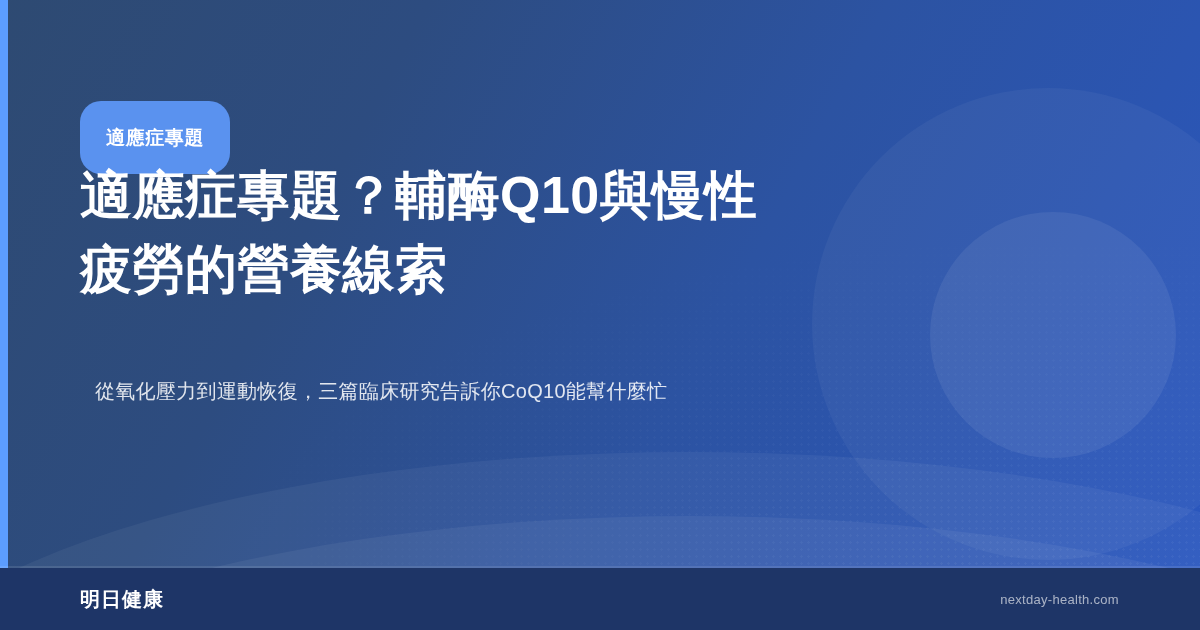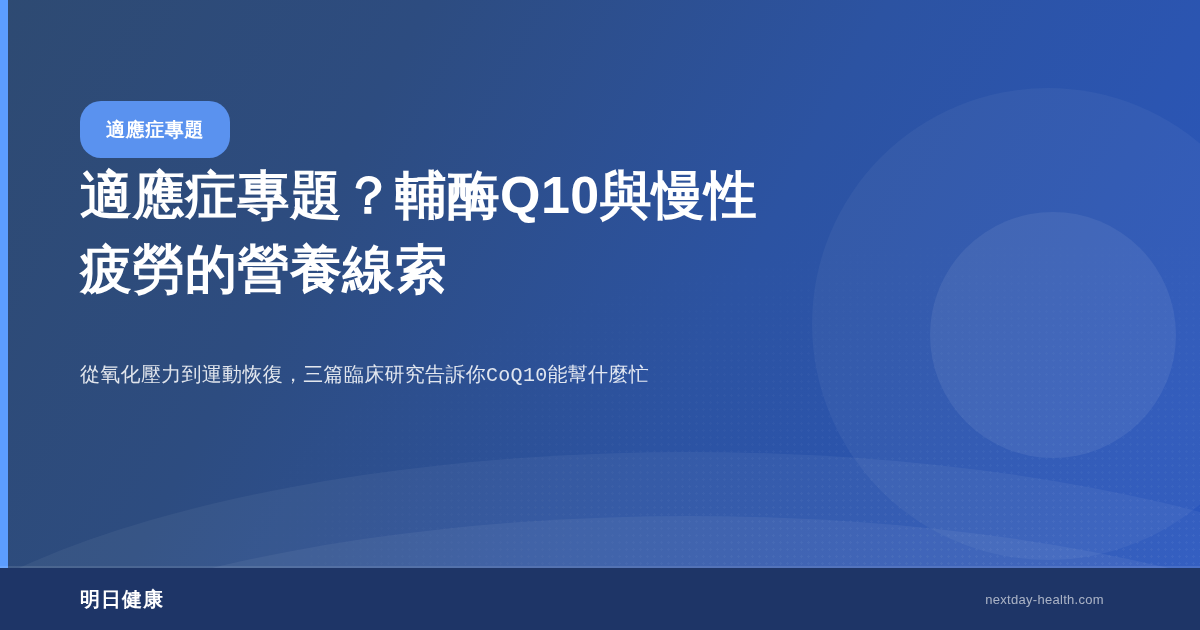--- a/index.html
+++ b/index.html
@@ -95,21 +95,21 @@
   }
 
   .badge {
     position: absolute;
     left: 0;
     top: 101px;
     display: inline-flex;
     align-items: center;
     justify-content: center;
     height: 41px;
-    padding: 8px 26px;
+    padding: 16px 26px;
     border-radius: 21px;
     background: #5a92ef;
     color: #ffffff;
     font-size: 19px;
     font-weight: bold;
     letter-spacing: 0.6px;
     white-space: nowrap;
   }
 
   .headline {
@@ -126,27 +126,26 @@
   }
   .headline .line {
     display: block;
   }
 
   .subtitle {
     position: absolute;
     left: 0;
     top: 360px;
     width: 840px;
-    margin: 0;
+    margin: 15px;
     color: rgba(255,255,255,0.86);
     font-size: 20px;
     font-weight: normal;
     line-height: 32px;
     letter-spacing: 0.3px;
-    font-family: Liberation Mono, monospace;
   }
 
   
   .footer-band {
     position: absolute;
     left: 0;
     right: 0;
     top: 568px;
     height: 62px;
     background: #1e3567;
@@ -155,21 +154,21 @@
     position: absolute;
     left: 0;
     right: 0;
     top: 566px;
     height: 2px;
     background: rgba(255,255,255,0.10);
   }
   .footer-inner {
     position: absolute;
     left: 80px;
-    right: 96px;
+    right: 81px;
     top: 568px;
     height: 62px;
     display: flex;
     align-items: center;
     justify-content: space-between;
   }
   .brand {
     color: #ffffff;
     font-size: 20px;
     font-weight: bold;

